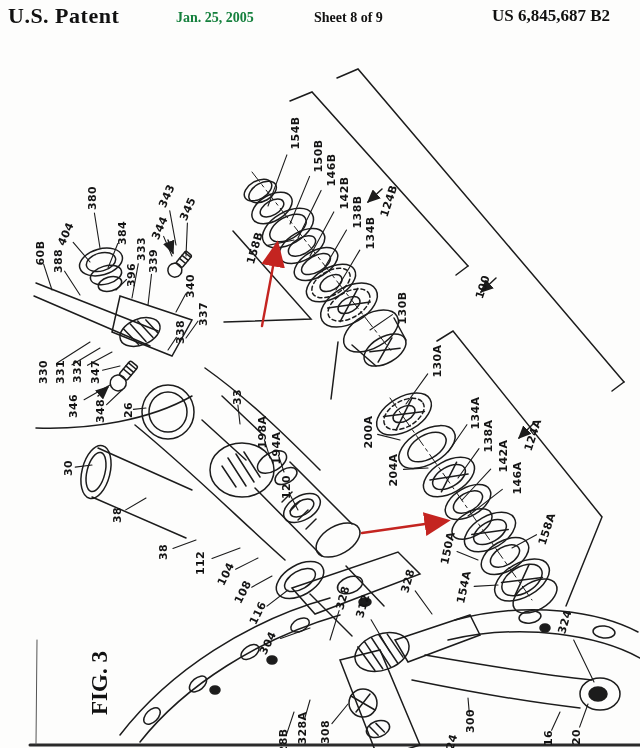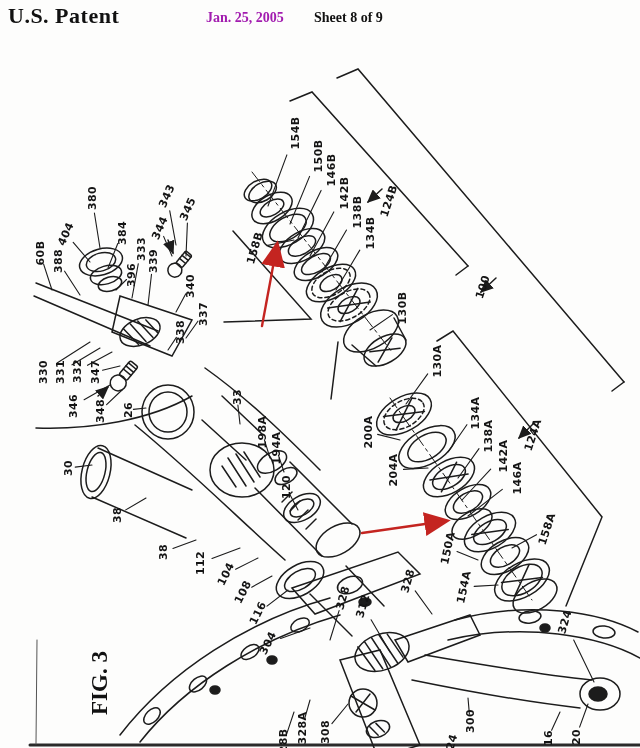--- a/index.html
+++ b/index.html
@@ -1,41 +1,42 @@
 <!DOCTYPE html>
 <html><head>
 <meta charset="utf-8">
 <style>
   html,body{margin:0;padding:0;background:#ffffff;}
   #page{position:relative;width:640px;height:748px;background:#fdfdfc;overflow:hidden;
         font-family:"Liberation Serif", serif;}
   
   #hdr{position:absolute;left:0;top:0;width:640px;height:34px;}
   .h-patent{position:absolute;left:8px;top:3px;font-size:22px;font-weight:bold;letter-spacing:.5px;color:#111;text-align:right;}
-  .h-date{position:absolute;left:176px;top:10px;font-size:14px;font-weight:bold;color:#a21caf;margin-left:30px;}
+  .h-date{position:absolute;left:176px;top:10px;font-size:14px;font-weight:bold;color:#15803d;}
   .h-sheet{position:absolute;left:314px;top:10px;font-size:14px;font-weight:bold;color:#111;}
   .h-num{position:absolute;left:492px;top:6px;font-size:17px;font-weight:bold;color:#111;}
   
   #art{position:absolute;left:0;top:0;width:640px;height:748px;}
   #labels{position:absolute;left:0;top:0;width:640px;height:748px;pointer-events:none;}
   .ref-label{position:absolute;white-space:nowrap;font-family:"DejaVu Sans",sans-serif;
              font-size:11px;font-weight:700;color:#141414;letter-spacing:.4px;}
   #figlab{position:absolute;left:100px;top:683px;transform:translate(-50%,-50%) rotate(-90deg);
           font-size:23px;font-weight:bold;color:#111;white-space:nowrap;}
   svg line,svg path,svg ellipse,svg circle,svg polyline,svg polygon{vector-effect:non-scaling-stroke;}
 </style>
 </head>
 <body>
 
 <div id="page">
 
   <div id="hdr">
     <div class="h-patent">U.S. Patent</div>
     <div class="h-date">Jan. 25, 2005</div>
     <div class="h-sheet">Sheet 8 of 9</div>
+    <div class="h-num">US 6,845,687 B2</div>
   </div>
 
   <svg id="art" viewBox="0 0 640 748" fill="none" stroke="#1c1c1c" stroke-width="1.5" stroke-linecap="round">
     <defs>
       <marker id="bhead" markerWidth="10" markerHeight="8" refX="8" refY="4" orient="auto">
         <polygon points="0,0 9,4 0,8" fill="#1c1c1c" stroke="none"></polygon>
       </marker>
       <marker id="redhead" markerWidth="12" markerHeight="10" refX="9" refY="5" orient="auto">
         <polygon points="0,0 11,5 0,10" fill="#c42420" stroke="none"></polygon>
       </marker>

